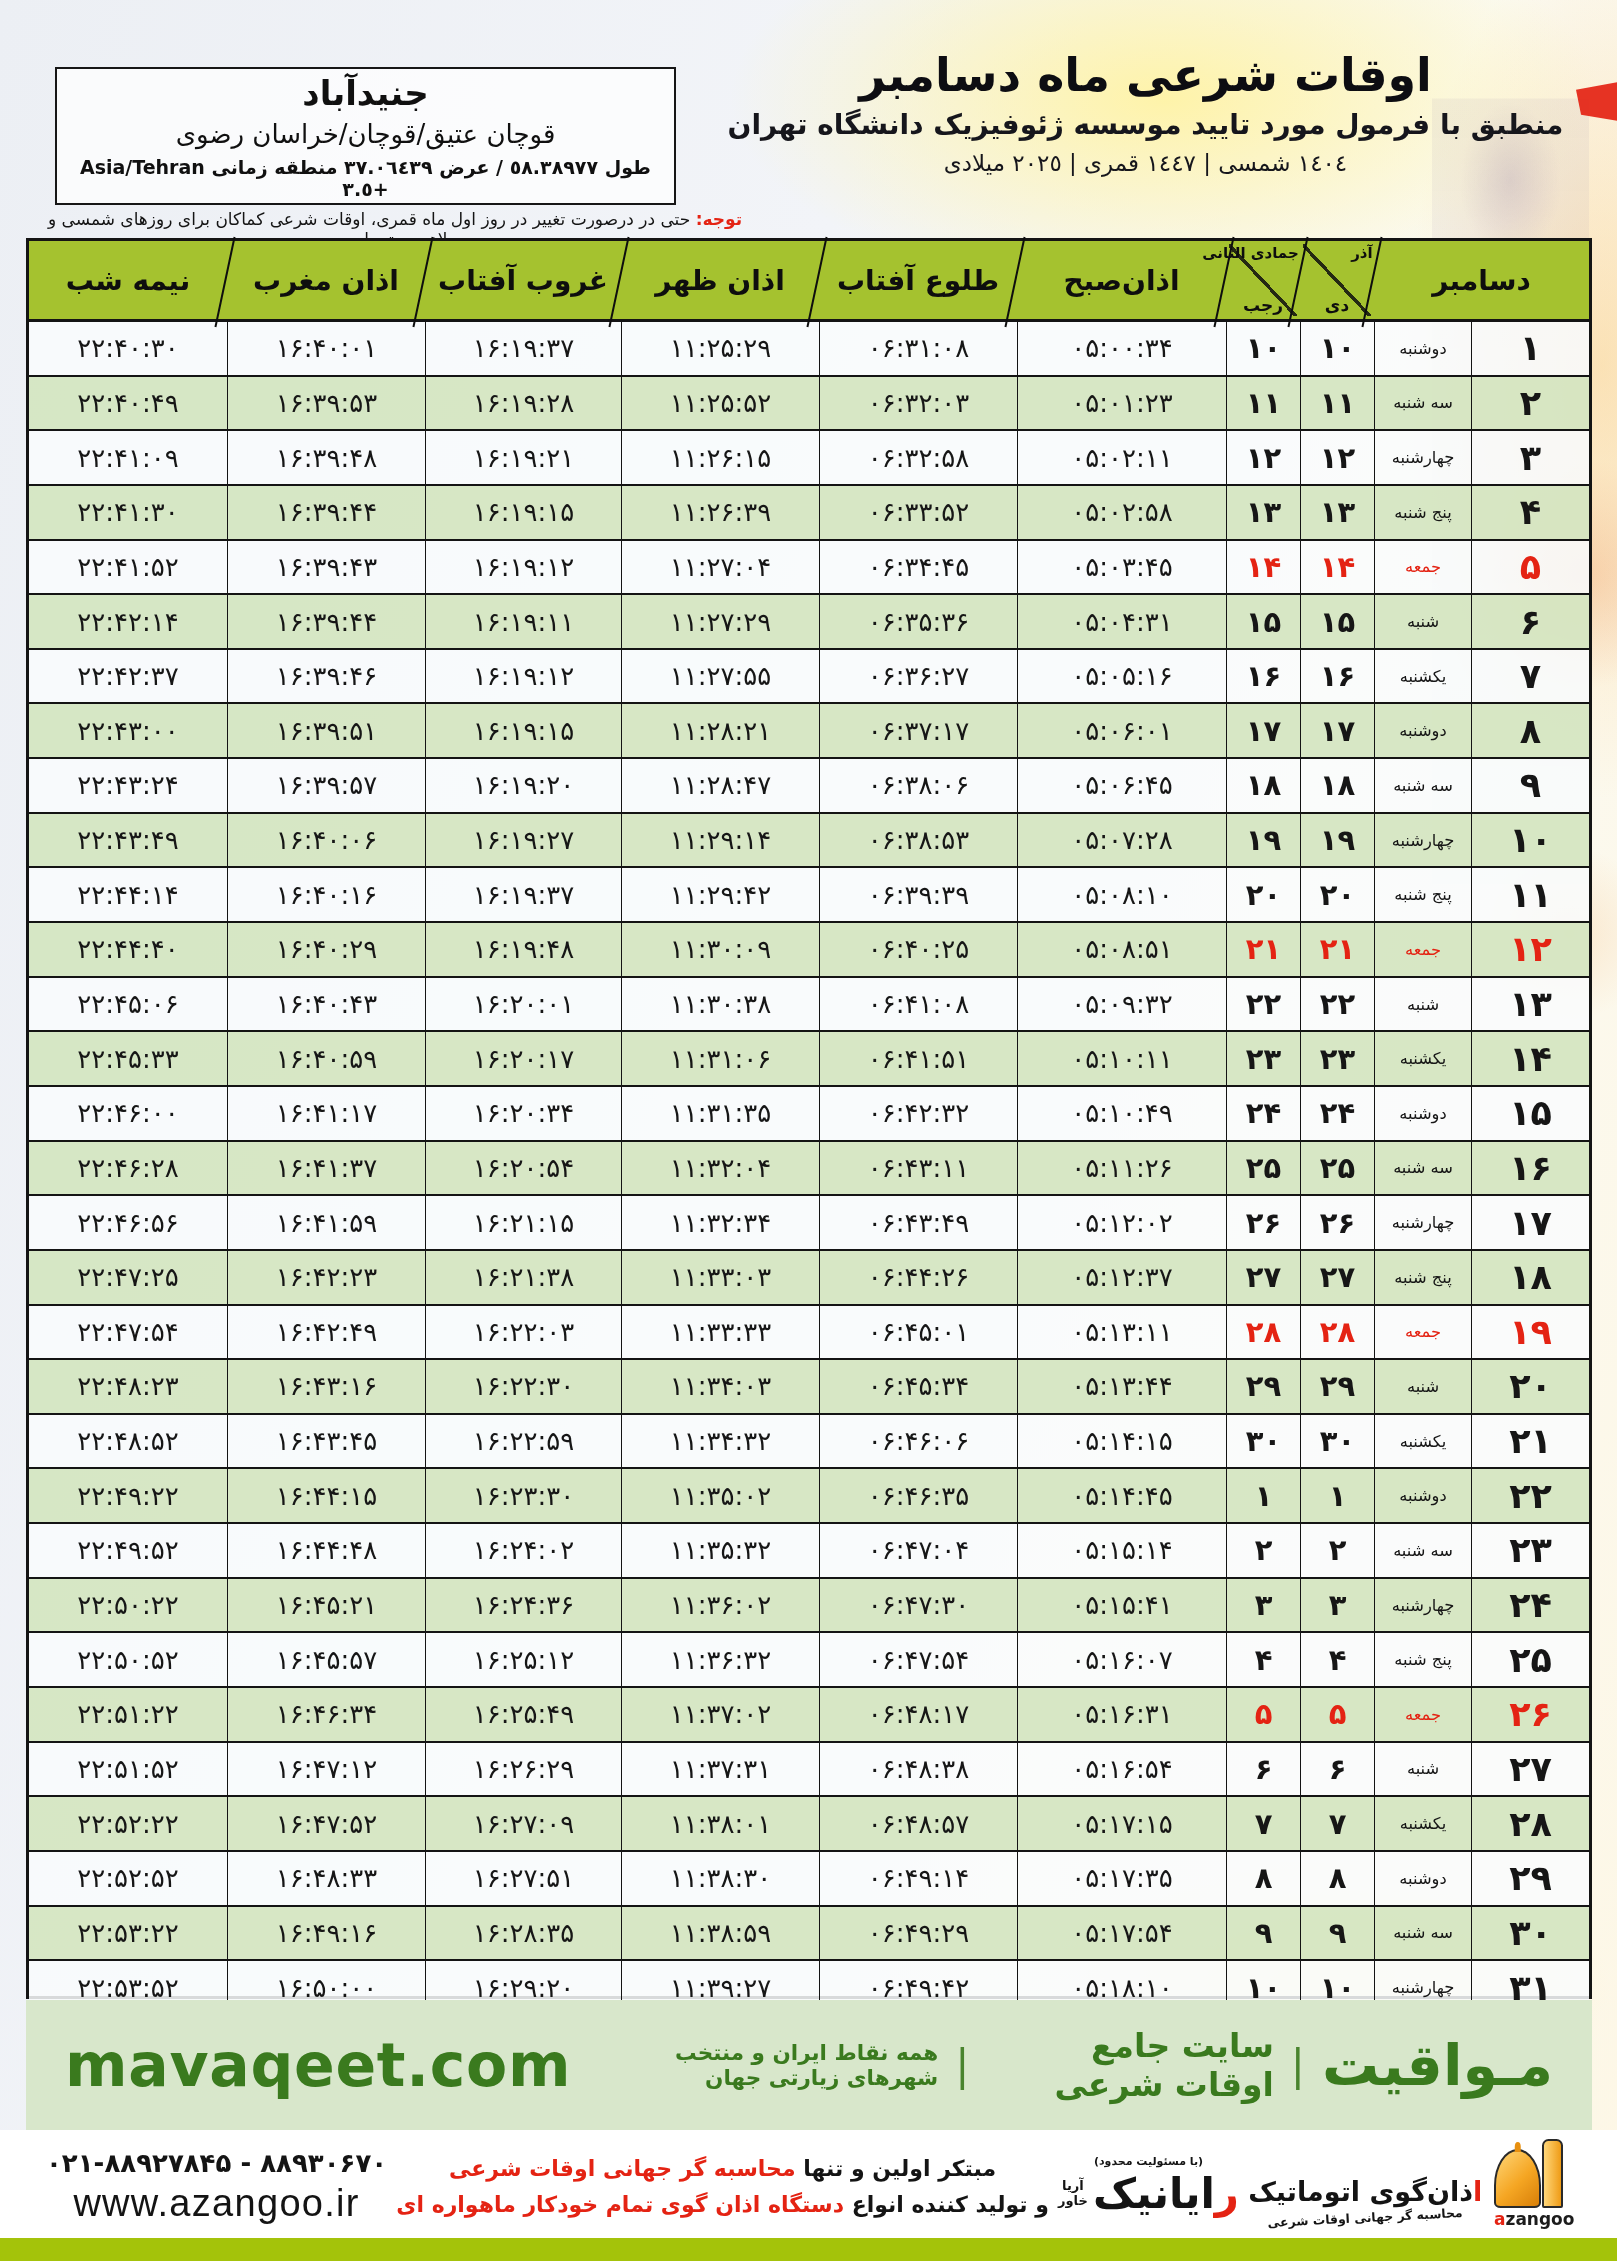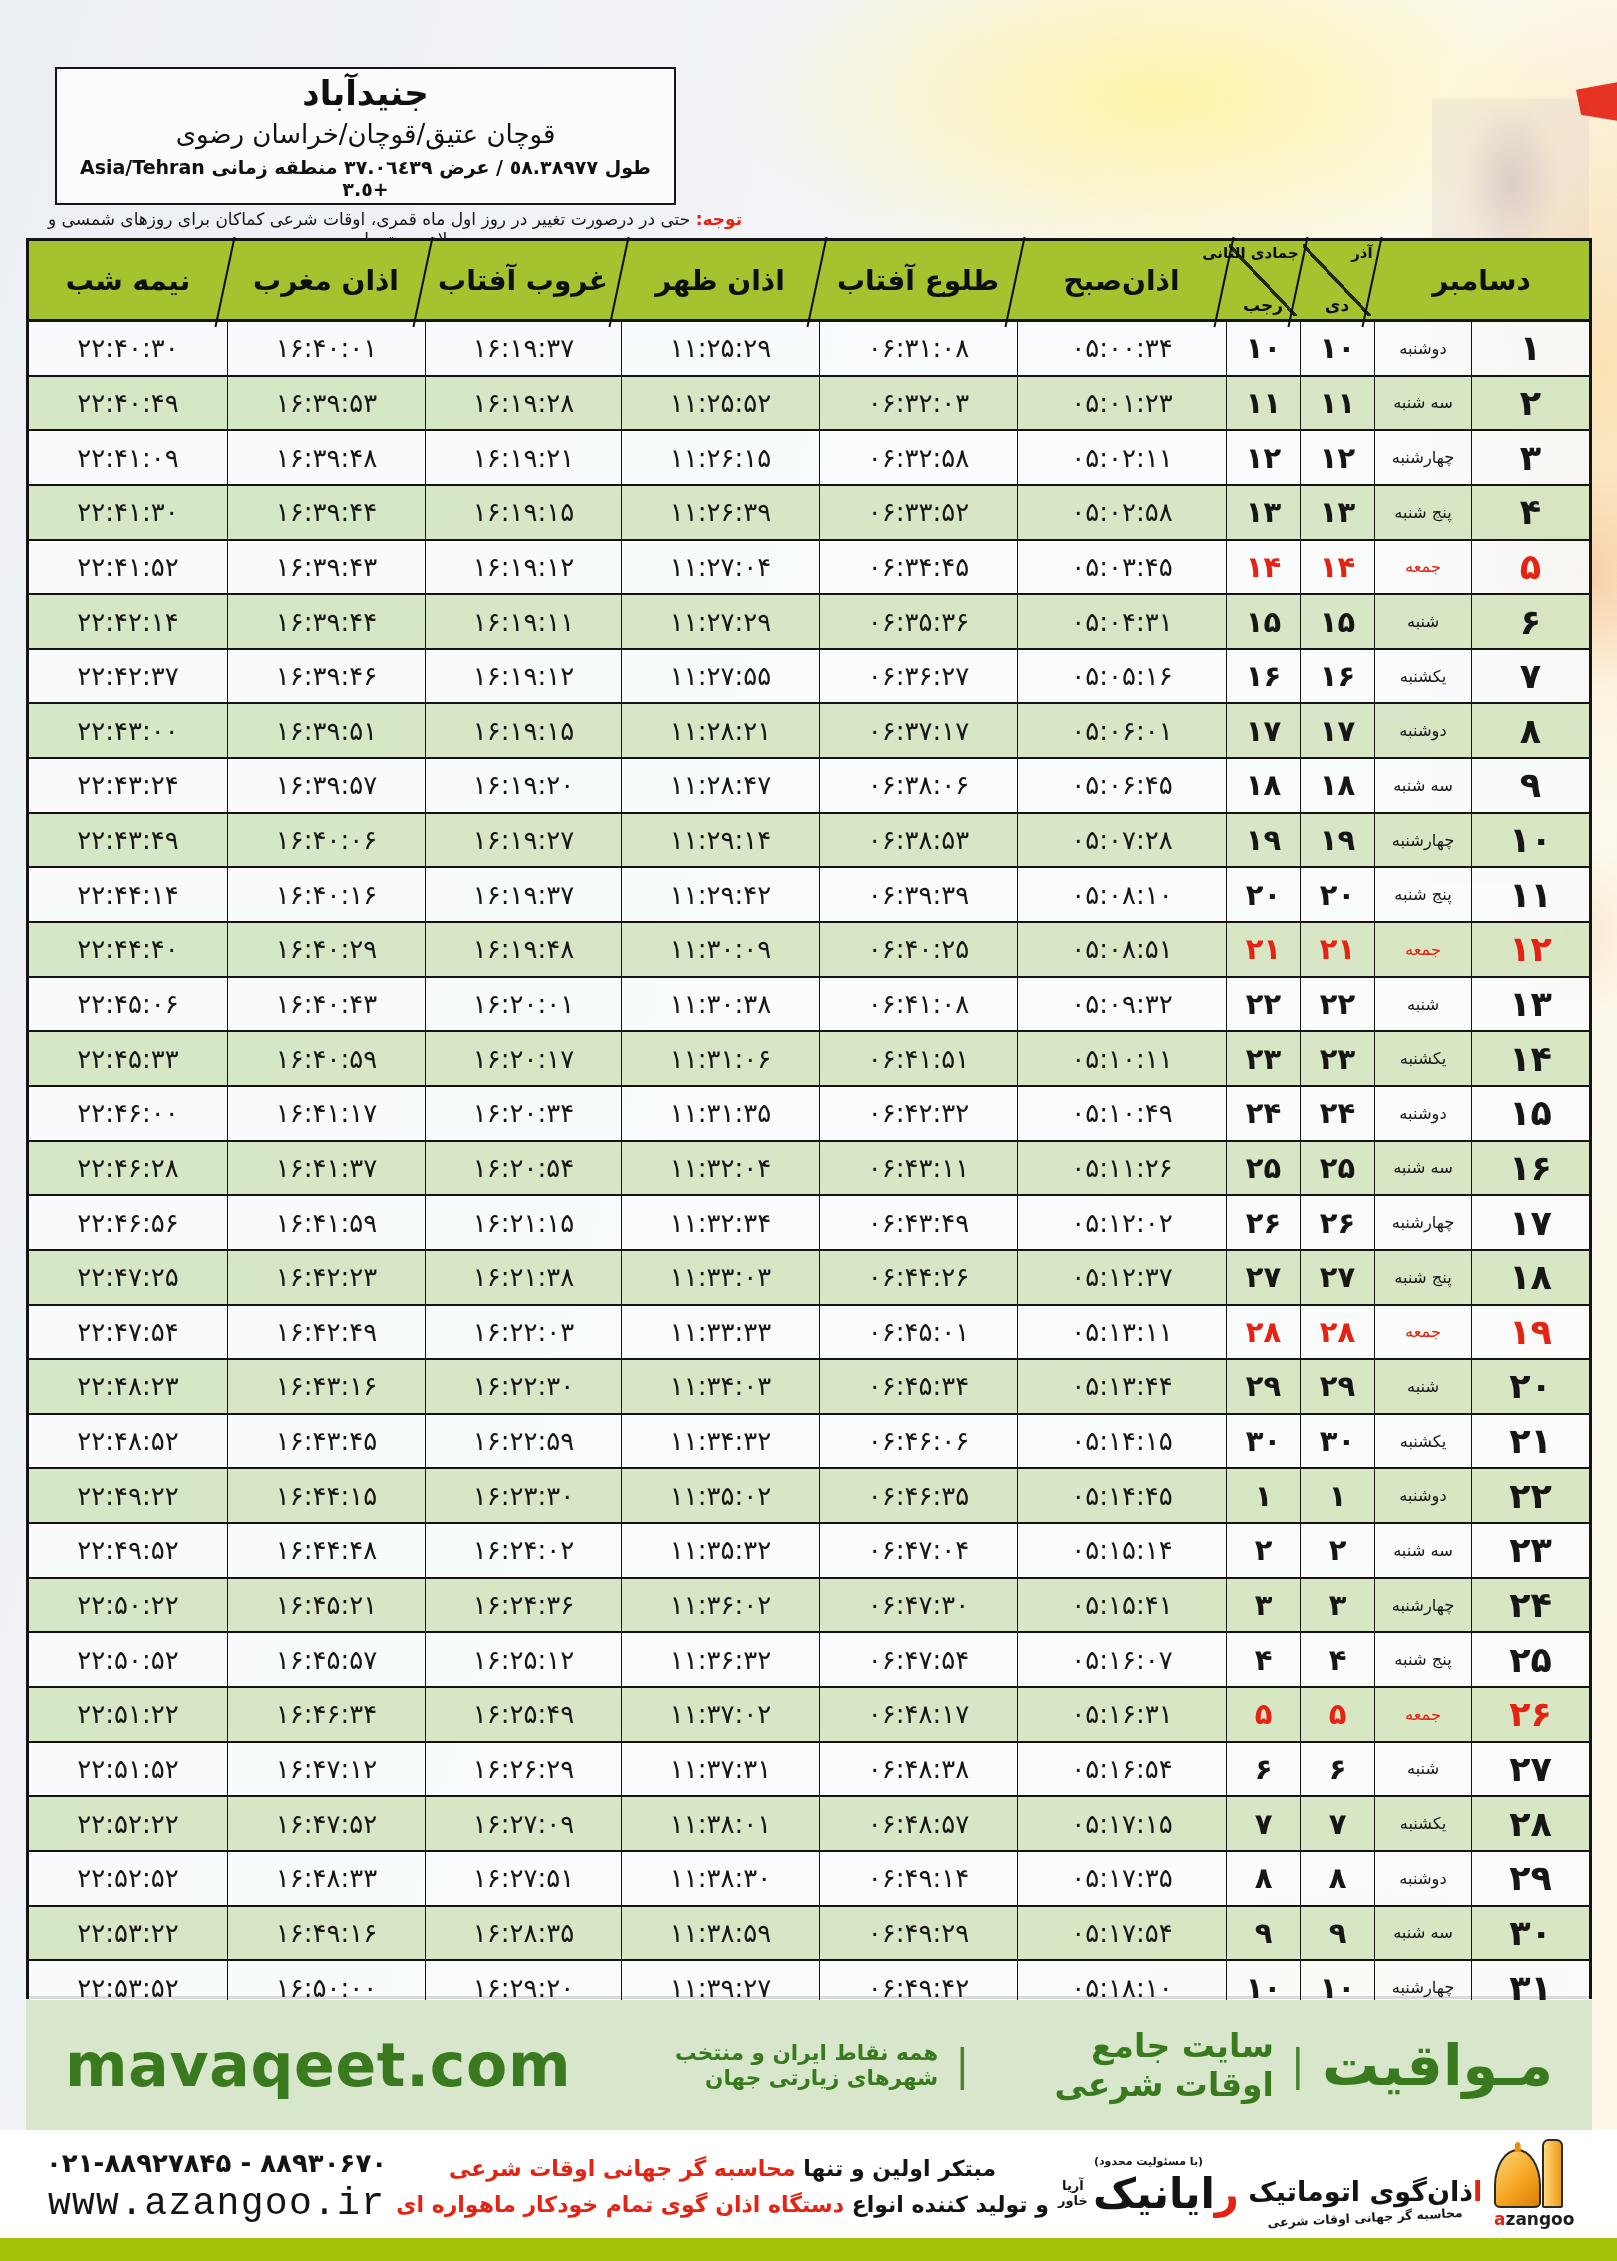--- a/index.html
+++ b/index.html
@@ -68,21 +68,21 @@
   .mbar .site-label{font-size:33px;font-weight:bold;}
   .mbar .tagline{font-size:21.5px;font-weight:bold;}
   .mbar .url{margin-right:auto;font-size:60px;font-weight:bold;direction:ltr;letter-spacing:0.7px;}
 
   
   .bottom-white{position:absolute;left:0;top:2130px;width:1618px;height:131px;background:#ffffff;}
   .bottom{position:absolute;left:0;top:2135px;width:1618px;height:103px;display:flex;align-items:center;
     justify-content:space-between;padding:0 46px;box-sizing:border-box;}
   .phones{text-align:center;color:#141414;}
   .phone-line{font-size:26px;font-weight:bold;direction:ltr;}
-  .web-line{font-family:Liberation Mono, monospace;font-size:38px;letter-spacing:1.3px;margin-top:3.9px;}
+  .web-line{font-family:Liberation Sans, sans-serif;font-size:38px;letter-spacing:1.3px;margin-top:3.9px;}
   .slogan{direction:rtl;text-align:center;font-size:22px;font-weight:bold;line-height:1.6;color:#141414;}
   .slogan .red{color:var(--friday_red);}
   .rayanik{direction:rtl;text-align:center;color:#141414;}
   .rayanik .note{font-size:11px;font-weight:bold;margin-bottom:1.3px;}
   .rayanik .name-row{display:flex;align-items:center;gap:5.2px;direction:rtl;justify-content:center;}
   .rayanik .name{font-size:42px;font-weight:bold;}
   .rayanik .name .red{color:var(--friday_red);}
   .rayanik .sub{font-size:13px;font-weight:bold;display:flex;flex-direction:column;line-height:1.1;}
   .azangoo{display:flex;align-items:flex-end;gap:11.7px;}
   .az-text{direction:rtl;text-align:center;}
@@ -103,20 +103,25 @@
   .green-bar{position:absolute;left:0;bottom:0;width:1618px;height:23.5px;background:var(--bottom_bar);}
 </style>
 </head>
 <body>
 
 <div class="page">
   <div class="bg-glow"></div>
   <div class="dome-silhouette"></div>
   <div class="flag"></div>
 
+  <div class="title-block">
+    <div class="main-title">اوقات شرعی ماه دسامبر</div>
+    <div class="sub-title">منطبق با فرمول مورد تایید موسسه ژئوفیزیک دانشگاه تهران</div>
+    <div class="year-line">١٤٠٤ شمسی | ١٤٤٧ قمری | ٢٠٢٥ میلادی</div>
+  </div>
 
   <div class="loc-box">
     <div class="loc-name">جنیدآباد</div>
     <div class="loc-region">قوچان عتیق/قوچان/خراسان رضوی</div>
     <div class="loc-coords">طول ٥٨.٣٨٩٧٧ / عرض ٣٧.٠٦٤٣٩ منطقه زمانی Asia/Tehran +٣.٥</div>
   </div>
 
   <div class="notice">
     <span class="red">توجه:</span><span> حتی در درصورت تغییر در روز اول ماه قمری، اوقات شرعی کماکان برای روزهای شمسی و میلادی معتبر است.</span>
   </div>

